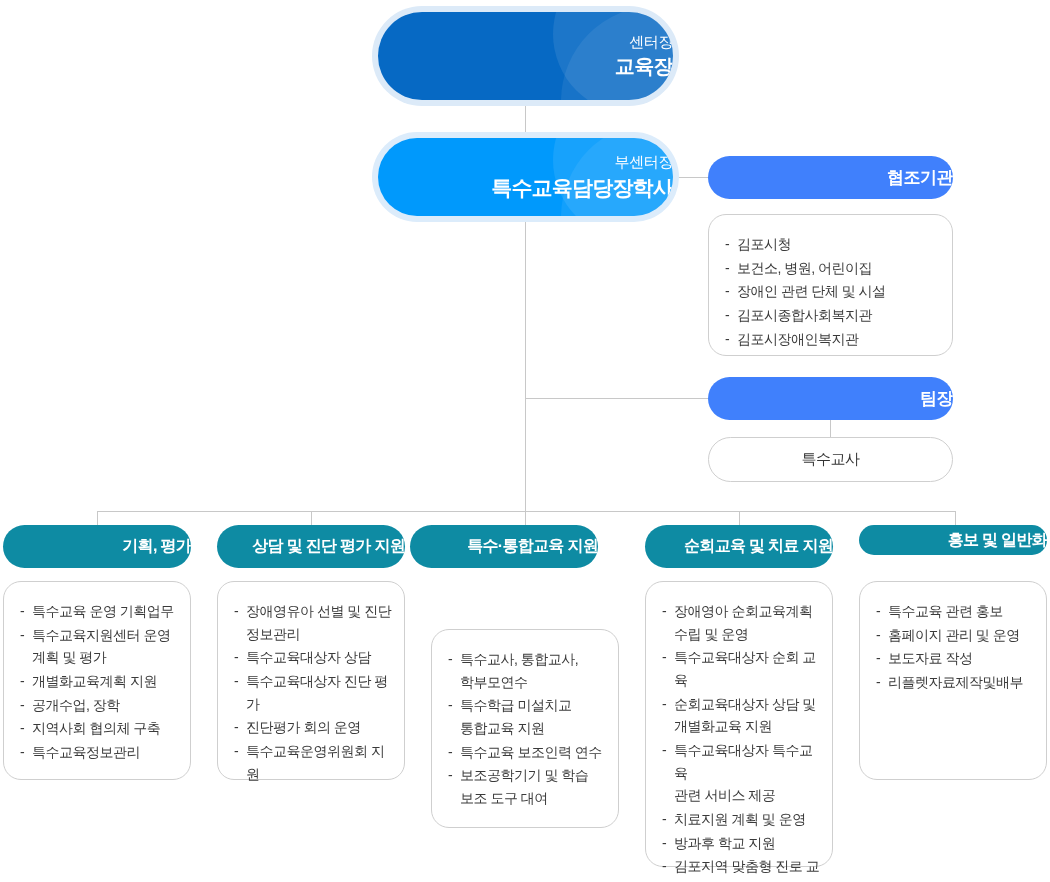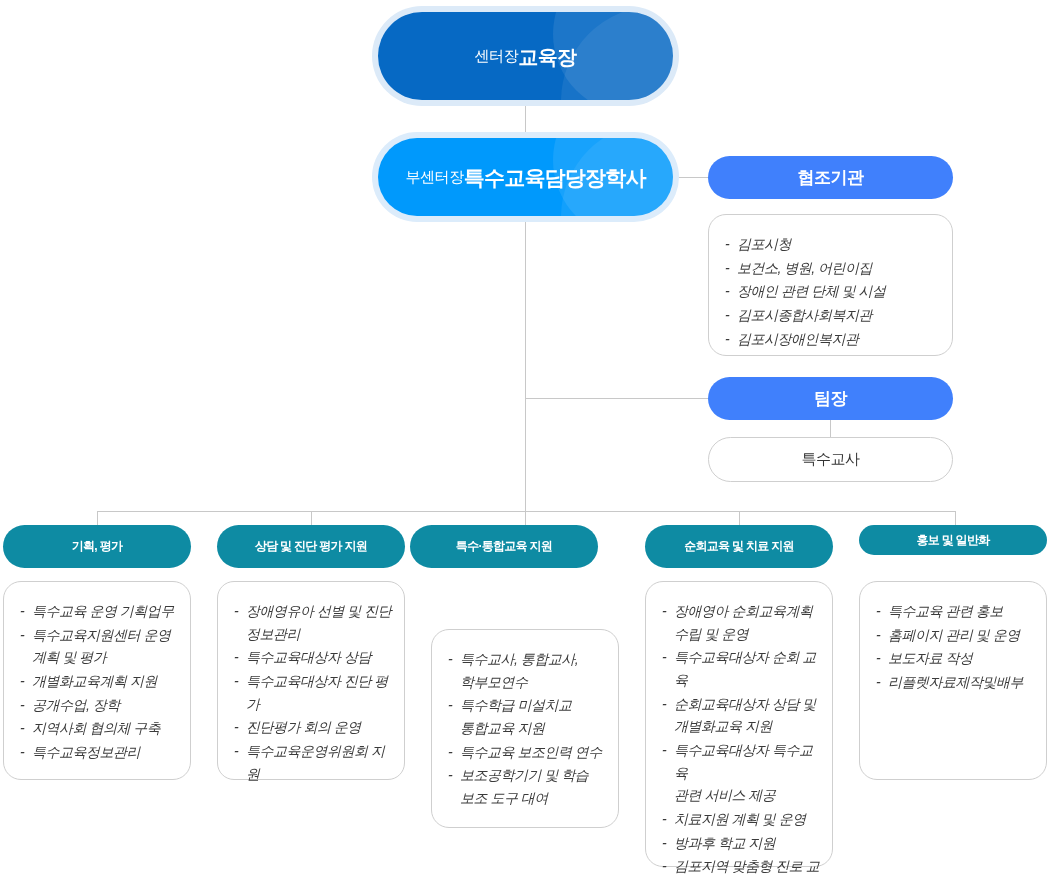--- a/index.html
+++ b/index.html
@@ -26,22 +26,22 @@
     background: #c8c8c8;
   }
   .line.v { width: 1px; }
   .line.h { height: 1px; }
 
   
   .pill {
     position: absolute;
     box-sizing: border-box;
     display: flex;
-    flex-direction: row;
-    align-items: center;
+    flex-direction: column;
+    align-items: flex-end;
     justify-content: center;
     color: #ffffff;
     text-align: center;
     overflow: hidden;
   }
 
   
   .node-top {
     border-radius: 48px;
     background: #0669c4;
@@ -108,21 +108,21 @@
     background: #4080fc;
     font-size: 17px;
     font-weight: bold;
     letter-spacing: -0.5px;
   }
 
   
   .node-dept {
     border-radius: 26px;
     background: #0e8ba3;
-    font-size: 12px;
+    font-size: 16px;
     font-weight: bold;
     letter-spacing: -0.7px;
     white-space: nowrap;
   }
 
   
   .panel {
     position: absolute;
     box-sizing: border-box;
     border: 1px solid #cfcfcf;
@@ -136,21 +136,20 @@
   }
   .panel-list li {
     position: relative;
     font-size: 14px;
     line-height: 1.62;
     letter-spacing: -0.5px;
     color: #3a3a3a;
     padding-left: 12px;
     margin-bottom: 1px;
     white-space: pre-line;
-    font-style: italic;
   }
   .panel-list li::before {
     content: "-";
     position: absolute;
     left: 0;
     top: 0;
   }
   
   .panel-plain {
     display: flex;

